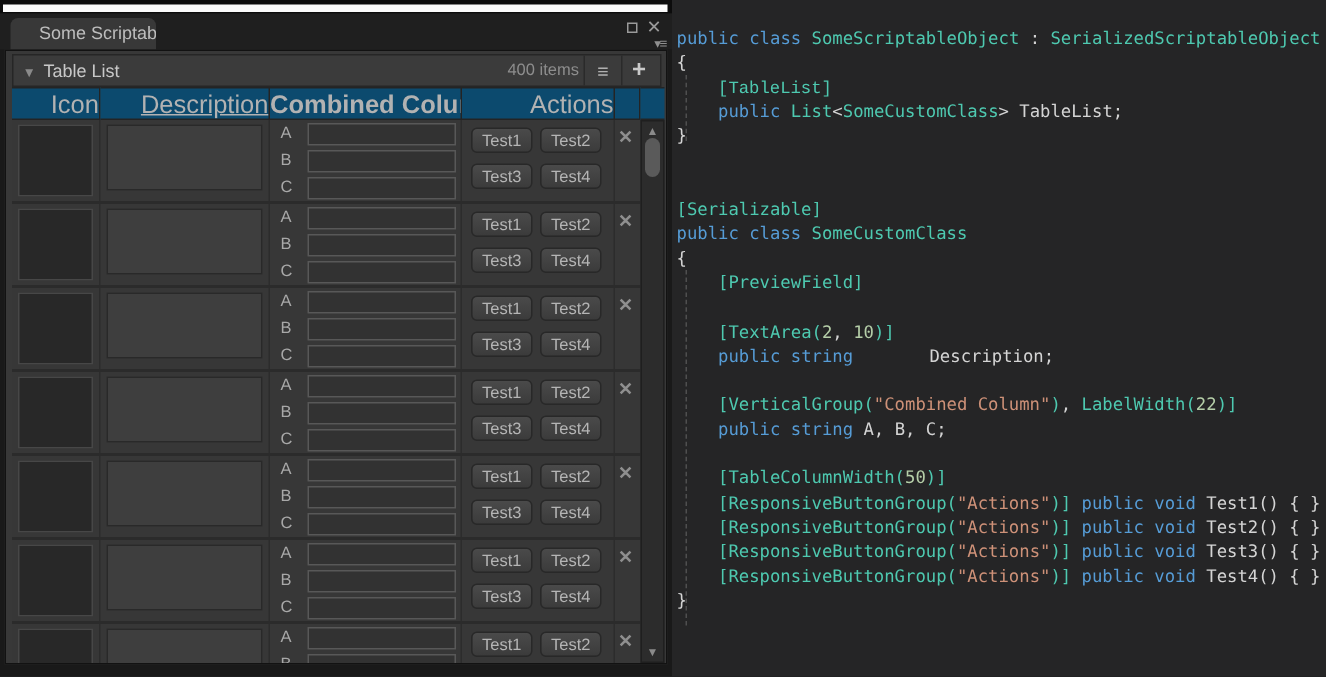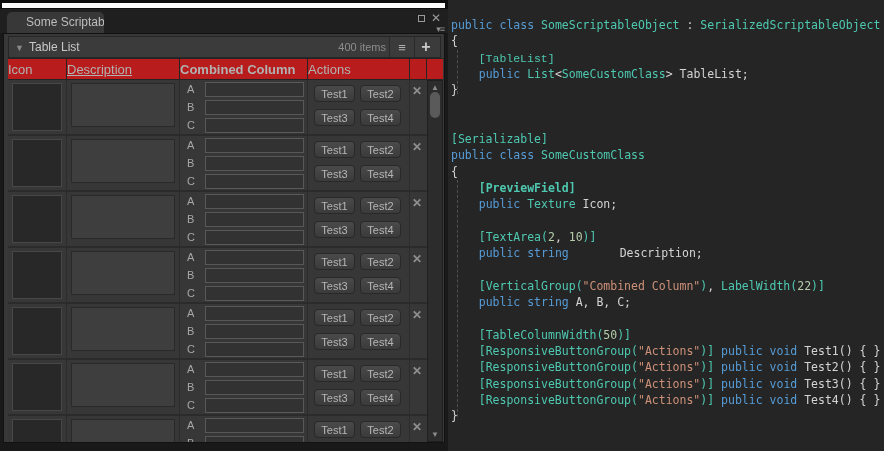--- a/index.html
+++ b/index.html
@@ -28,22 +28,22 @@
   .foldout { position:absolute; left:6px; top:6px; font-size:9px; color:#8a8a8a; }
   .list-title { position:absolute; left:20px; top:3px; font-size:12px; color:#c8c8c8; }
   .list-count { position:absolute; right:54px; top:4px; font-size:11px; color:#8d8d8d; }
   .hdr-div { position:absolute; top:0; width:1px; height:20px; background:#2a2a2a; }
   .menu-btn { position:absolute; right:28px; top:2px; width:20px; height:17px; text-align:center;
               color:#b0b0b0; font-size:13px; line-height:17px; }
   .add-btn { position:absolute; right:3px; top:0px; width:22px; height:20px; text-align:center;
              color:#cacaca; font-size:16px; font-weight:bold; line-height:20px; }
 
   .col-header { position:absolute; left:4px; top:24px; height:22px; display:flex; }
-  .col-cell { background:#b91c1c; border-right:1px solid #242424; border-bottom:1px solid #242424;
-              border-top:1px solid #242424; color:#b2b2b2; font-size:13px; text-align:left;
+  .col-cell { background:#0c4a6e; border-right:1px solid #242424; border-bottom:1px solid #242424;
+              border-top:1px solid #242424; color:#b2b2b2; font-size:17px; text-align:right;
               line-height:21px; white-space:nowrap; overflow:hidden; }
   .col-cell:nth-child(1){ width:59px; }
   .col-cell:nth-child(2){ width:113px;text-decoration:underline; }
   .col-cell:nth-child(3){ width:128px;font-weight:bold; }
   .col-cell:nth-child(4){ width:102px; }
   .col-cell:nth-child(5){ width:17px; }
   .col-cell:nth-child(6){ width:16px; border-right:none; }
 
   .rows-viewport { position:absolute; left:4px; top:46px; width:419px; height:362px; overflow:hidden; }
   .row { display:flex; width:419px; height:56px; background:#373737; border-bottom:2px solid #2b2b2b; }
@@ -361,22 +361,21 @@
   <div class="code-line"><span style="color: rgb(86, 156, 214);">public</span><span style="color: rgb(212, 212, 212);"> </span><span style="color: rgb(86, 156, 214);">class</span><span style="color: rgb(212, 212, 212);"> </span><span style="color: rgb(78, 201, 176);">SomeScriptableObject</span><span style="color: rgb(212, 212, 212);"> : </span><span style="color: rgb(78, 201, 176);">SerializedScriptableObject</span></div>
       <div class="code-line"><span style="color: rgb(212, 212, 212);">{</span></div>
       <div class="code-line"><span style="color: rgb(212, 212, 212);">    </span><span style="color: rgb(78, 201, 176); font-family: Liberation Mono, monospace;">[TableList]</span></div>
       <div class="code-line"><span style="color: rgb(212, 212, 212);">    </span><span style="color: rgb(86, 156, 214);">public</span><span style="color: rgb(212, 212, 212);"> </span><span style="color: rgb(78, 201, 176);">List</span><span style="color: rgb(212, 212, 212);">&lt;</span><span style="color: rgb(78, 201, 176);">SomeCustomClass</span><span style="color: rgb(212, 212, 212);">&gt; TableList;</span></div>
       <div class="code-line"><span style="color: rgb(212, 212, 212);">}</span></div>
       <div class="code-line"></div>
       <div class="code-line"></div>
       <div class="code-line"><span style="color: rgb(78, 201, 176);">[Serializable]</span></div>
       <div class="code-line"><span style="color: rgb(86, 156, 214);">public</span><span style="color: rgb(212, 212, 212);"> </span><span style="color: rgb(86, 156, 214);">class</span><span style="color: rgb(212, 212, 212);"> </span><span style="color: rgb(78, 201, 176);">SomeCustomClass</span></div>
       <div class="code-line"><span style="color: rgb(212, 212, 212);">{</span></div>
-      <div class="code-line"><span style="color: rgb(212, 212, 212);">    </span><span style="color: rgb(78, 201, 176); font-weight: bold;">[PreviewField]</span></div>
-      <div class="code-line"><span style="color: rgb(212, 212, 212);">    </span><span style="color: rgb(86, 156, 214);">public</span><span style="color: rgb(212, 212, 212);"> </span><span style="color: rgb(78, 201, 176);">Texture</span><span style="color: rgb(212, 212, 212);"> Icon;</span></div>
+      <div class="code-line"><span style="color: rgb(212, 212, 212);">    </span><span style="color: rgb(78, 201, 176);">[PreviewField]</span></div>
       <div class="code-line"></div>
       <div class="code-line"><span style="color: rgb(212, 212, 212);">    </span><span style="color: rgb(78, 201, 176);">[TextArea(</span><span style="color: rgb(181, 206, 168);">2</span><span style="color: rgb(212, 212, 212);">, </span><span style="color: rgb(181, 206, 168);">10</span><span style="color: rgb(78, 201, 176);">)]</span></div>
       <div class="code-line"><span style="color: rgb(212, 212, 212);">    </span><span style="color: rgb(86, 156, 214);">public</span><span style="color: rgb(212, 212, 212);"> </span><span style="color: rgb(86, 156, 214);">string</span><span style="color: rgb(212, 212, 212); margin-left: 44px;"> Description;</span></div>
       <div class="code-line"></div>
       <div class="code-line"><span style="color: rgb(212, 212, 212);">    </span><span style="color: rgb(78, 201, 176);">[VerticalGroup(</span><span style="color: rgb(206, 145, 120);">"Combined Column"</span><span style="color: rgb(78, 201, 176);">)</span><span style="color: rgb(212, 212, 212);">, </span><span style="color: rgb(78, 201, 176);">LabelWidth(</span><span style="color: rgb(181, 206, 168);">22</span><span style="color: rgb(78, 201, 176);">)]</span></div>
       <div class="code-line"><span style="color: rgb(212, 212, 212);">    </span><span style="color: rgb(86, 156, 214);">public</span><span style="color: rgb(212, 212, 212);"> </span><span style="color: rgb(86, 156, 214);">string</span><span style="color: rgb(212, 212, 212);"> A, B, C;</span></div>
       <div class="code-line"></div>
       <div class="code-line"><span style="color: rgb(212, 212, 212);">    </span><span style="color: rgb(78, 201, 176);">[TableColumnWidth(</span><span style="color: rgb(181, 206, 168);">50</span><span style="color: rgb(78, 201, 176);">)]</span></div>
       <div class="code-line"><span style="color: rgb(212, 212, 212);">    </span><span style="color: rgb(78, 201, 176);">[ResponsiveButtonGroup(</span><span style="color: rgb(206, 145, 120);">"Actions"</span><span style="color: rgb(78, 201, 176);">)]</span><span style="color: rgb(212, 212, 212);"> </span><span style="color: rgb(86, 156, 214);">public</span><span style="color: rgb(212, 212, 212);"> </span><span style="color: rgb(86, 156, 214);">void</span><span style="color: rgb(212, 212, 212);"> Test1() { }</span></div>
       <div class="code-line"><span style="color: rgb(212, 212, 212);">    </span><span style="color: rgb(78, 201, 176);">[ResponsiveButtonGroup(</span><span style="color: rgb(206, 145, 120);">"Actions"</span><span style="color: rgb(78, 201, 176);">)]</span><span style="color: rgb(212, 212, 212);"> </span><span style="color: rgb(86, 156, 214);">public</span><span style="color: rgb(212, 212, 212);"> </span><span style="color: rgb(86, 156, 214);">void</span><span style="color: rgb(212, 212, 212);"> Test2() { }</span></div>

